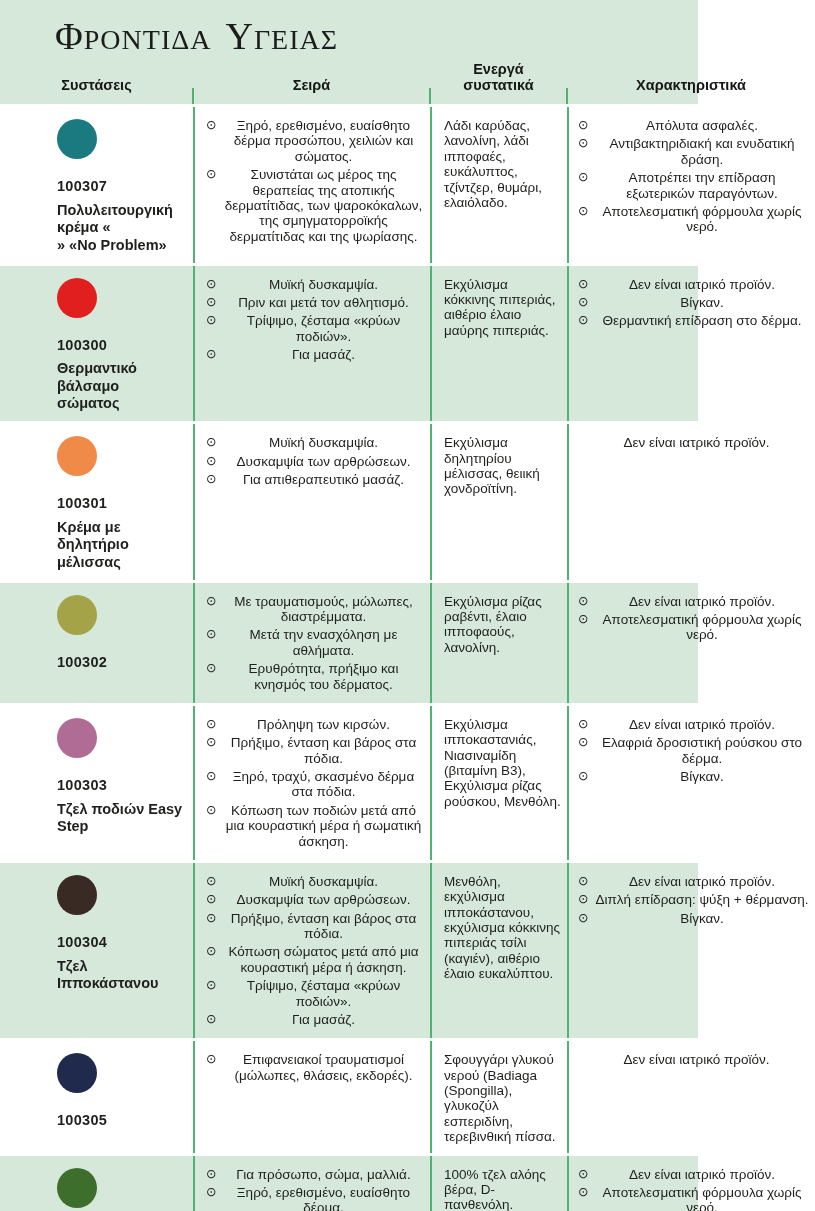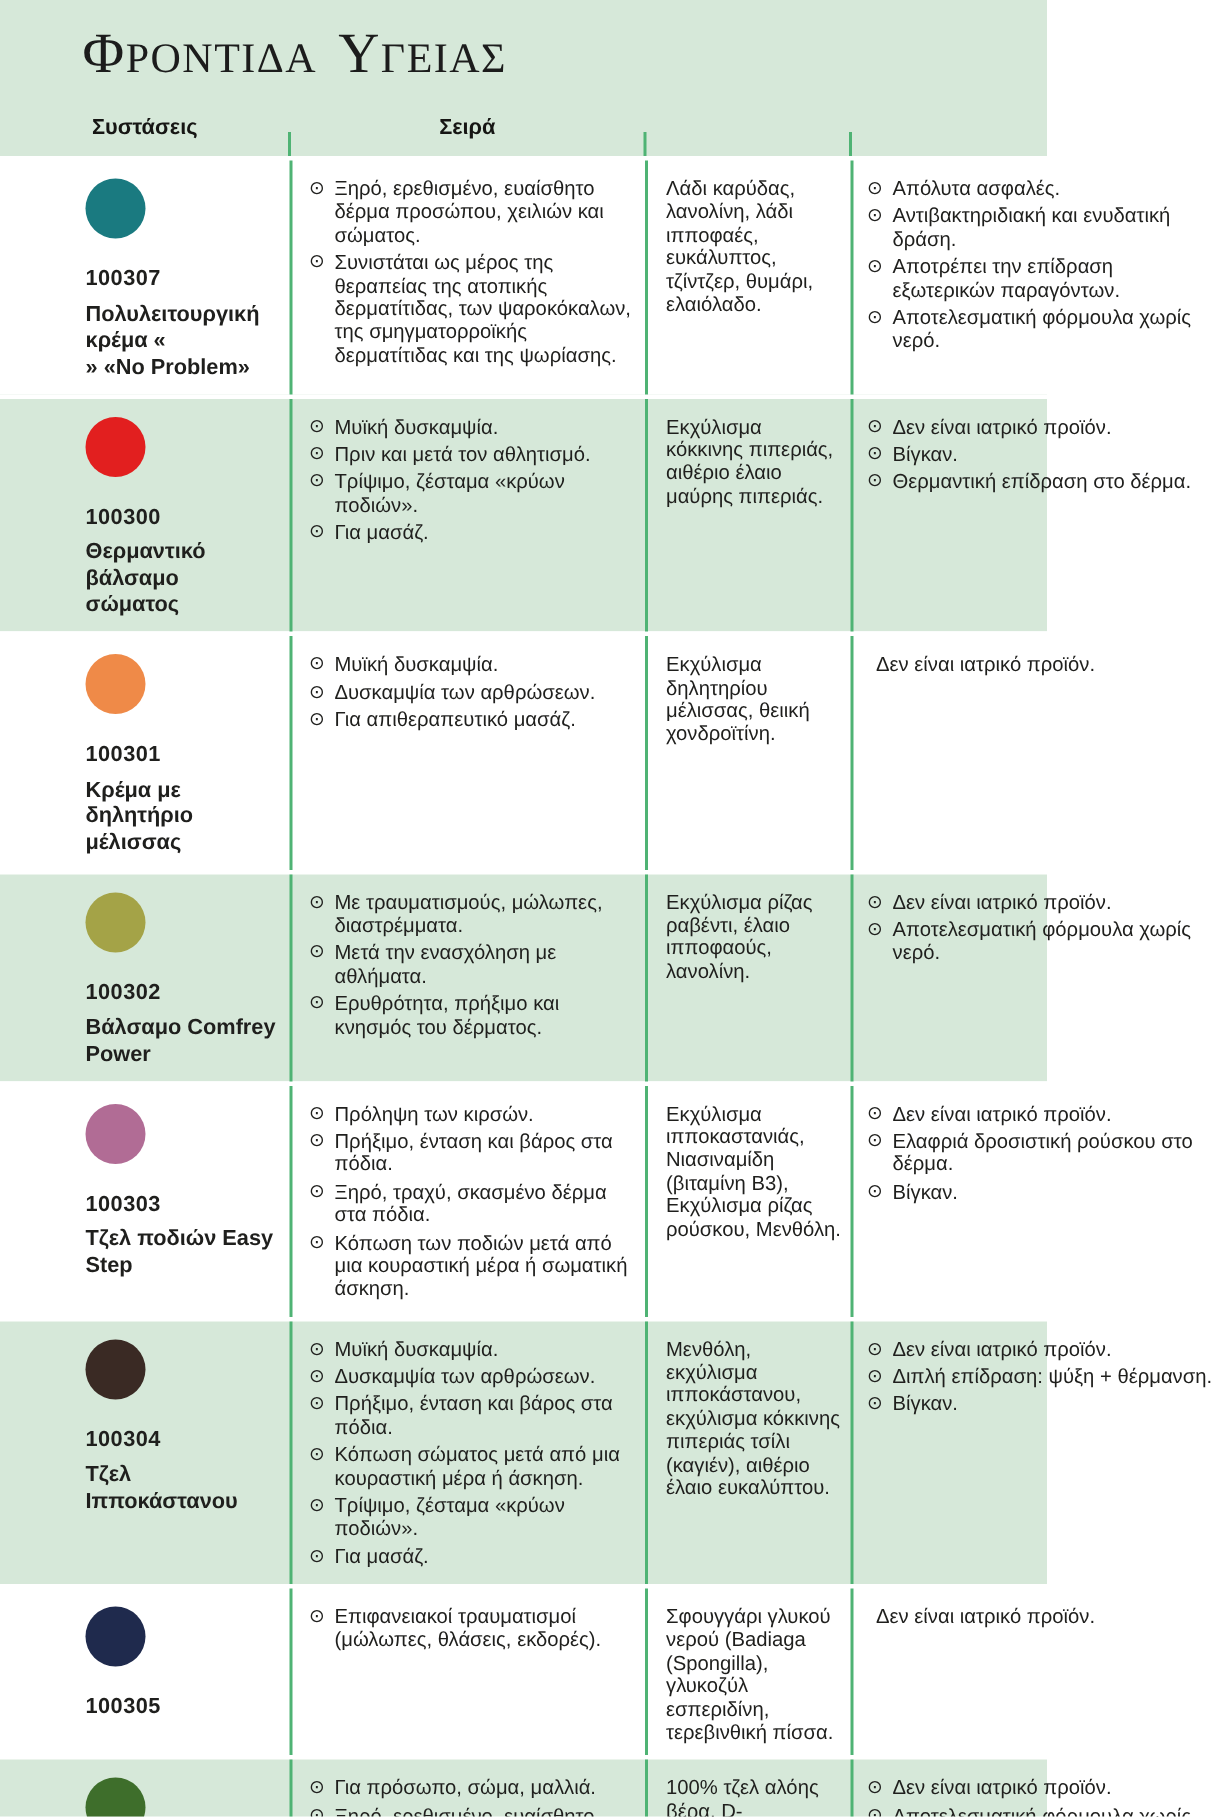--- a/index.html
+++ b/index.html
@@ -64,38 +64,41 @@
   .dot { display: block; width: 40px; height: 40px; border-radius: 50%; margin-bottom: 7px; }
   .code { font-weight: bold; font-size: 14.5px; margin-bottom: 7px; letter-spacing: .3px; margin-top: 19px; }
   .pname { font-weight: bold; font-size: 14.5px; line-height: 1.22; white-space: pre-line; }
 
   .c-rec  { padding: 11px 6px 8px 11px; }
   .c-ing  { padding: 11px 6px 8px 12px; }
   .c-char { padding: 11px 6px 8px 9px; }
 
   .item { display: flex; margin-bottom: 3px; }
   .item .glyph { flex: 0 0 17px; font-size: 12.5px; line-height: 1.2; }
-  .item .txt { flex: 1; }
+  .item .txt { flex: 1; text-align: center; }
   .item.noglyph { padding-left: 6px; }
 
   
   .footer { flex: 1 1 auto; background: #ffffff; position: relative; }
 </style>
 </head>
 <body>
 
 <div class="page">
 
   <div class="band">
     <h1 class="title">
       <span class="w"><span class="lead">Φ</span><span class="rest">ΡΟΝΤΙΔΑ</span></span><span class="w"><span class="lead">Υ</span><span class="rest">ΓΕΙΑΣ</span></span>
     </h1>
     <div class="cols-header">
       <div class="col-h">Συστάσεις</div>
       <div class="col-h">Σειρά</div>
+      <div class="col-h" style="white-space: pre-line;">Ενεργά
+συστατικά</div>
+      <div class="col-h">Χαρακτηριστικά</div>
     </div>
     <div class="stub s1"></div>
     <div class="stub s2"></div>
     <div class="stub s3"></div>
   </div>
 
   <div id="rows">
   <div class="row white">
     <div class="cell c-series">
       <span class="dot" style="background: rgb(26, 122, 128);"></span>
@@ -211,22 +214,20 @@
           <div class="item noglyph">
             <span class="txt">Δεν είναι ιατρικό προϊόν.</span>
           </div>
         </div>
   </div>
 
   <div class="row green">
     <div class="cell c-series">
       <span class="dot" style="background: rgb(164, 163, 71);"></span>
       <div class="code">100302</div>
-      <div class="pname">Βάλσαμο Comfrey
-Power</div>
     </div>
     <div class="cell c-rec">
           <div class="item">
             <span class="glyph">⊙</span>
             <span class="txt">Με τραυματισμούς, μώλωπες, διαστρέμματα.</span>
           </div>
           <div class="item">
             <span class="glyph">⊙</span>
             <span class="txt">Μετά την ενασχόληση με αθλήματα.</span>
           </div>

